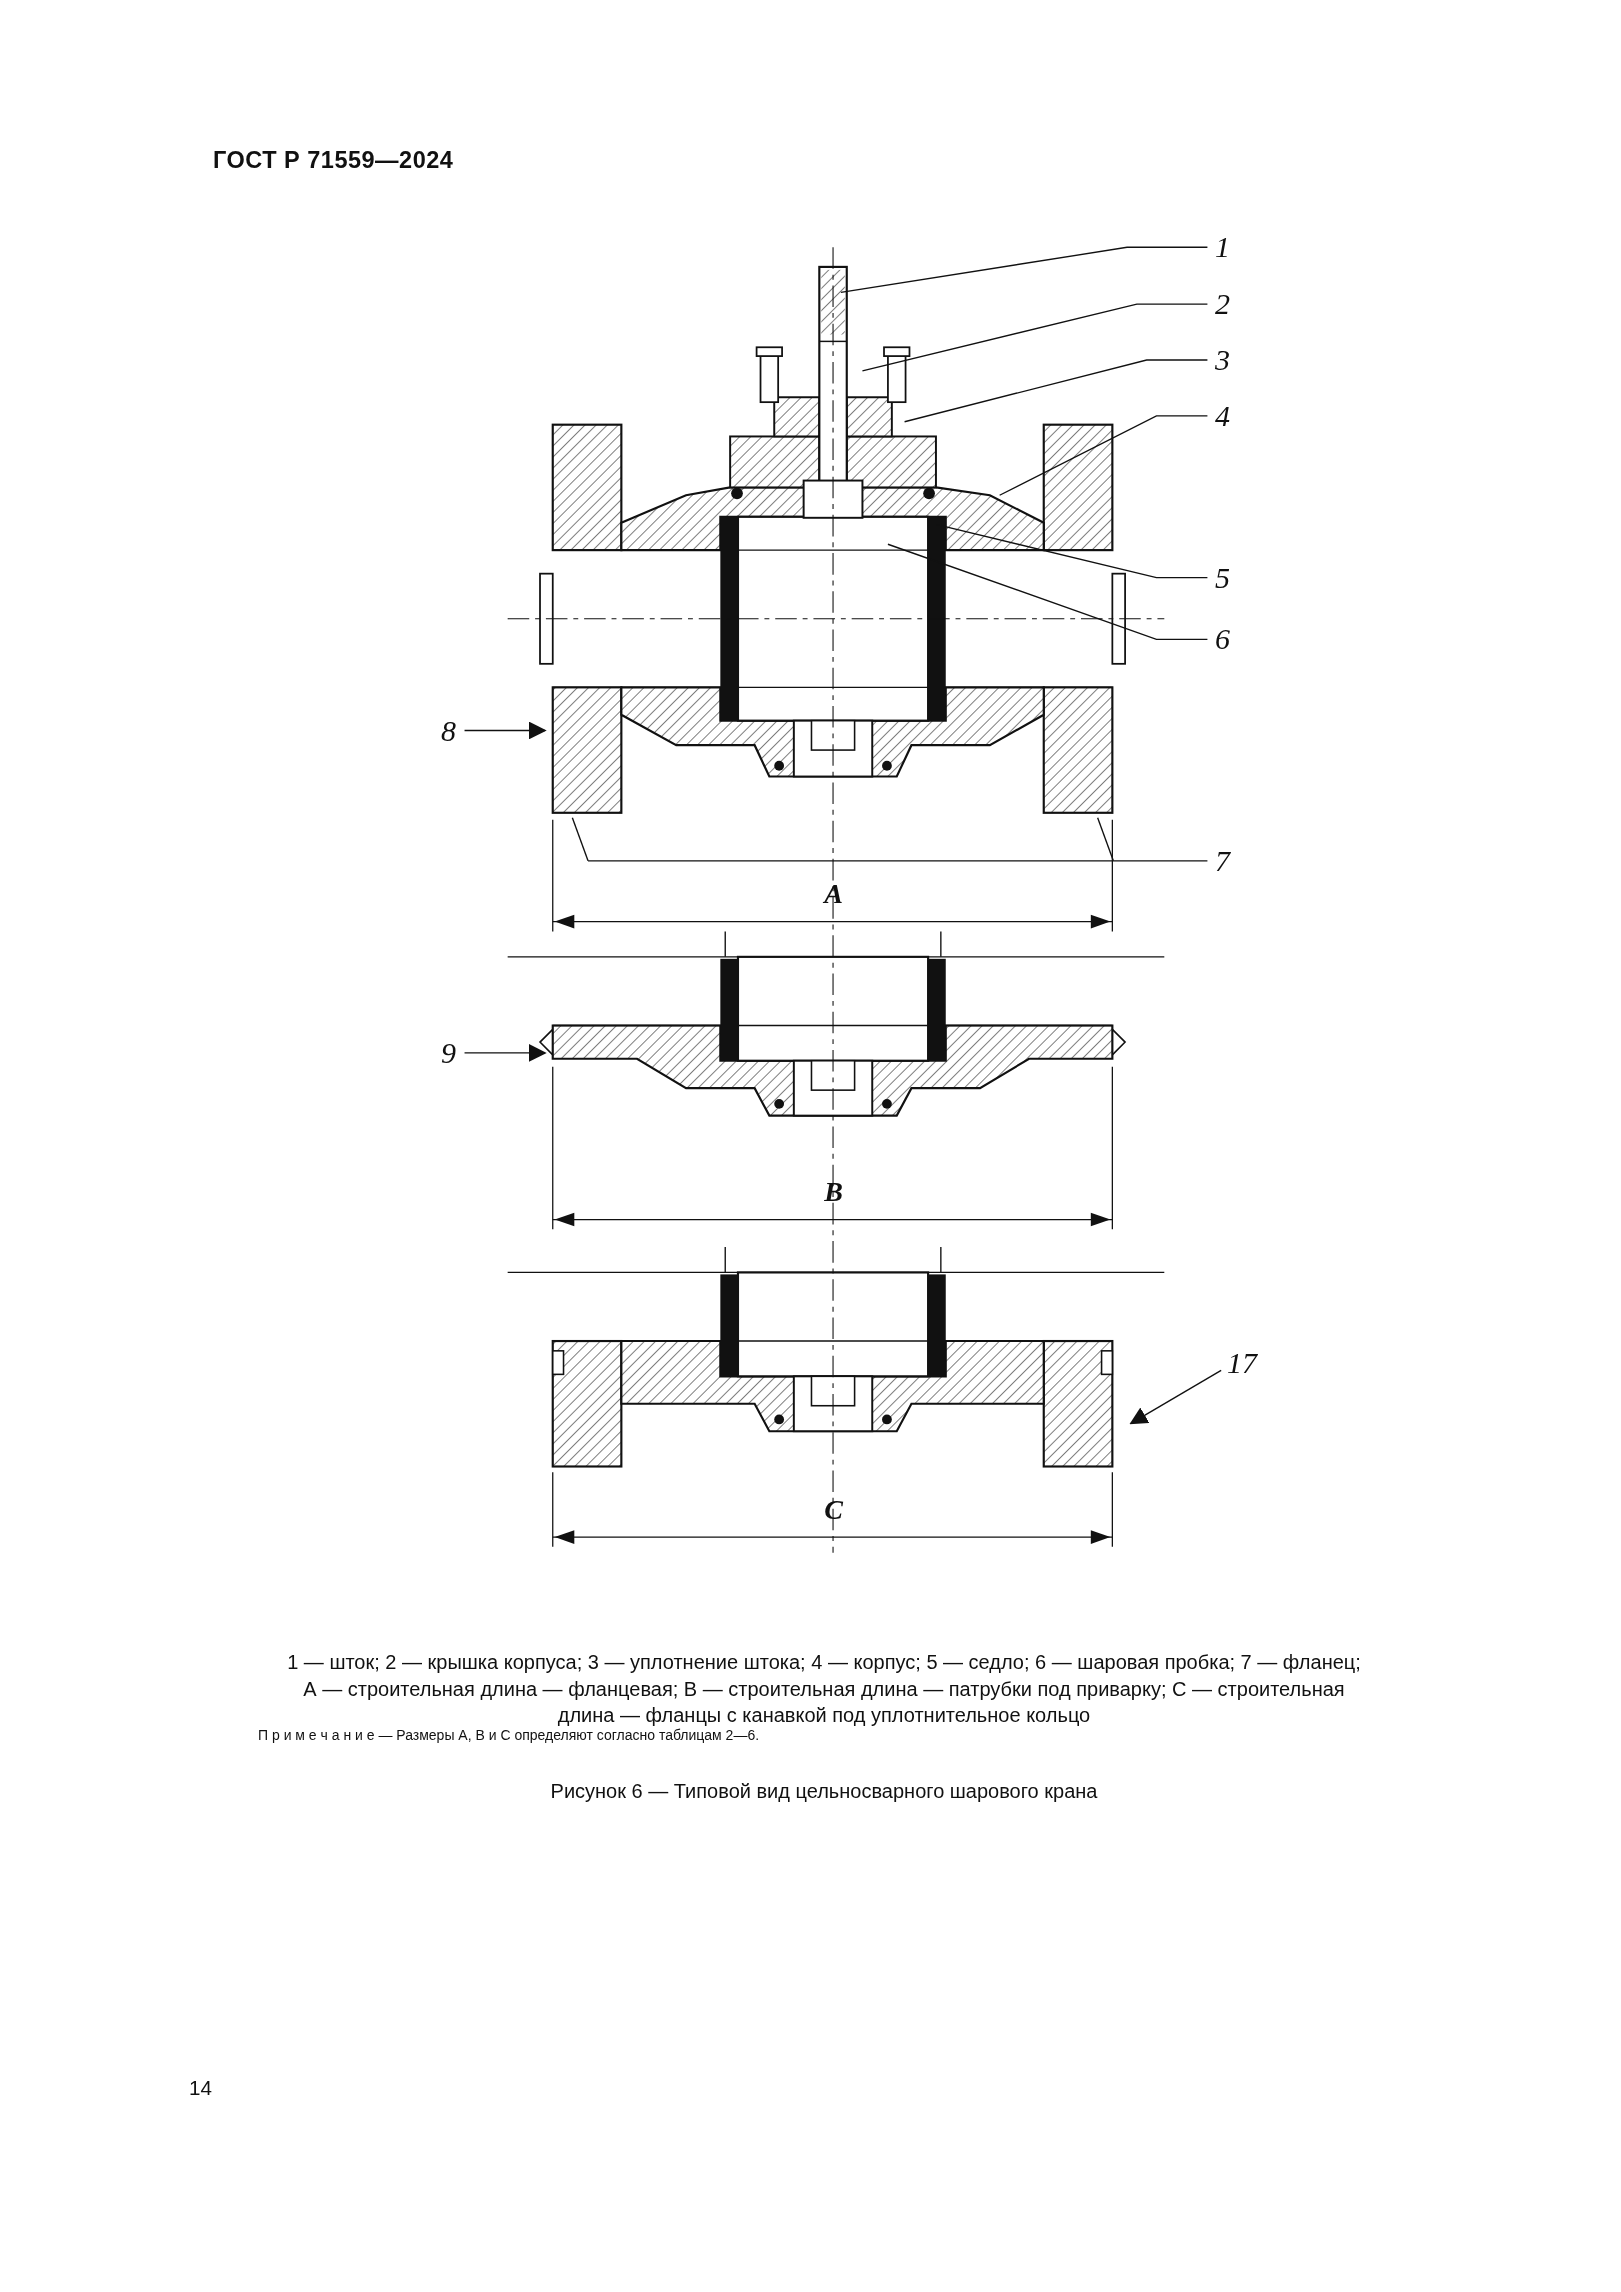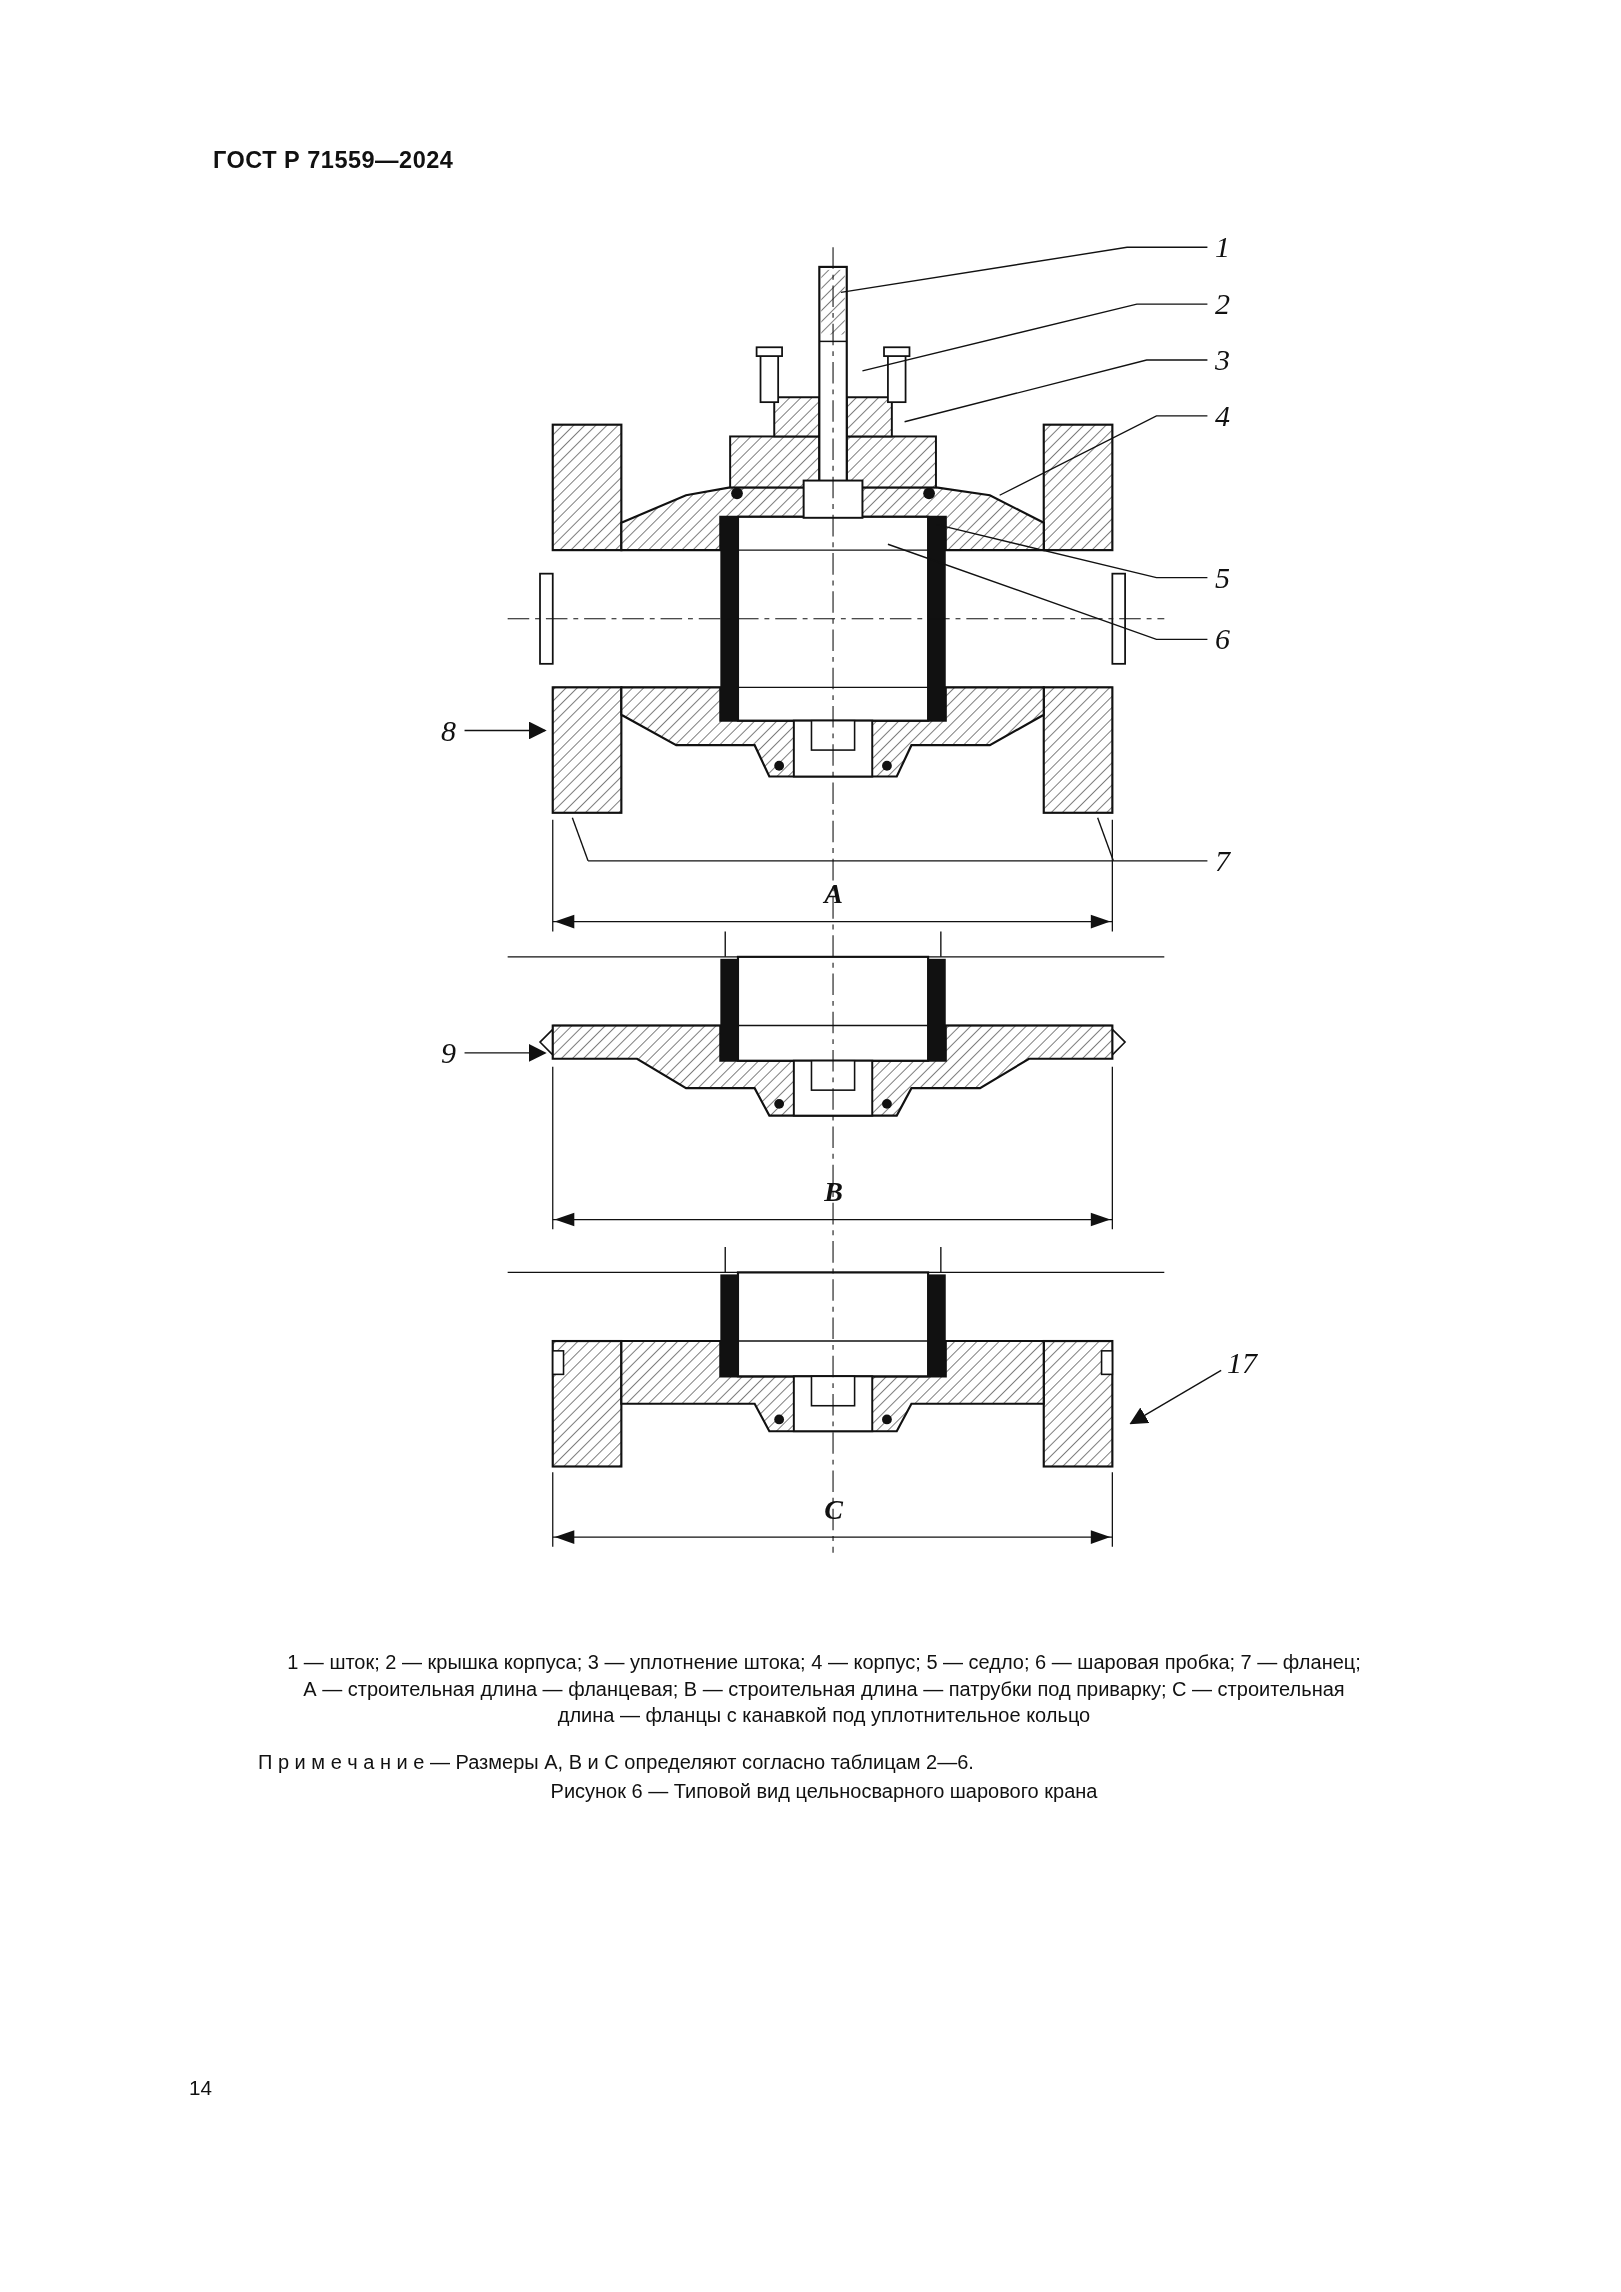--- a/index.html
+++ b/index.html
@@ -30,22 +30,21 @@
     font-style:italic;font-weight:bold;
     font-size:28px;line-height:31px;
     width:39px;text-align:center;
   }
   .legend{
     position:absolute;left:172px;top:1649px;width:1304px;
     font-size:20px;line-height:26.5px;text-align:center;
   }
   .note-line{
     position:absolute;left:258px;top:1727px;
-    font-size:20px;
-    margin-top:24px;
+    font-size:14px;
   }
   .fig-caption{
     position:absolute;left:172px;top:1774px;width:1304px;
     font-size:20px;text-align:center;margin-top:6px;
   }
   .page-number{
     position:absolute;left:189px;top:2076px;
     font-size:20.6px;
   }
 </style>

